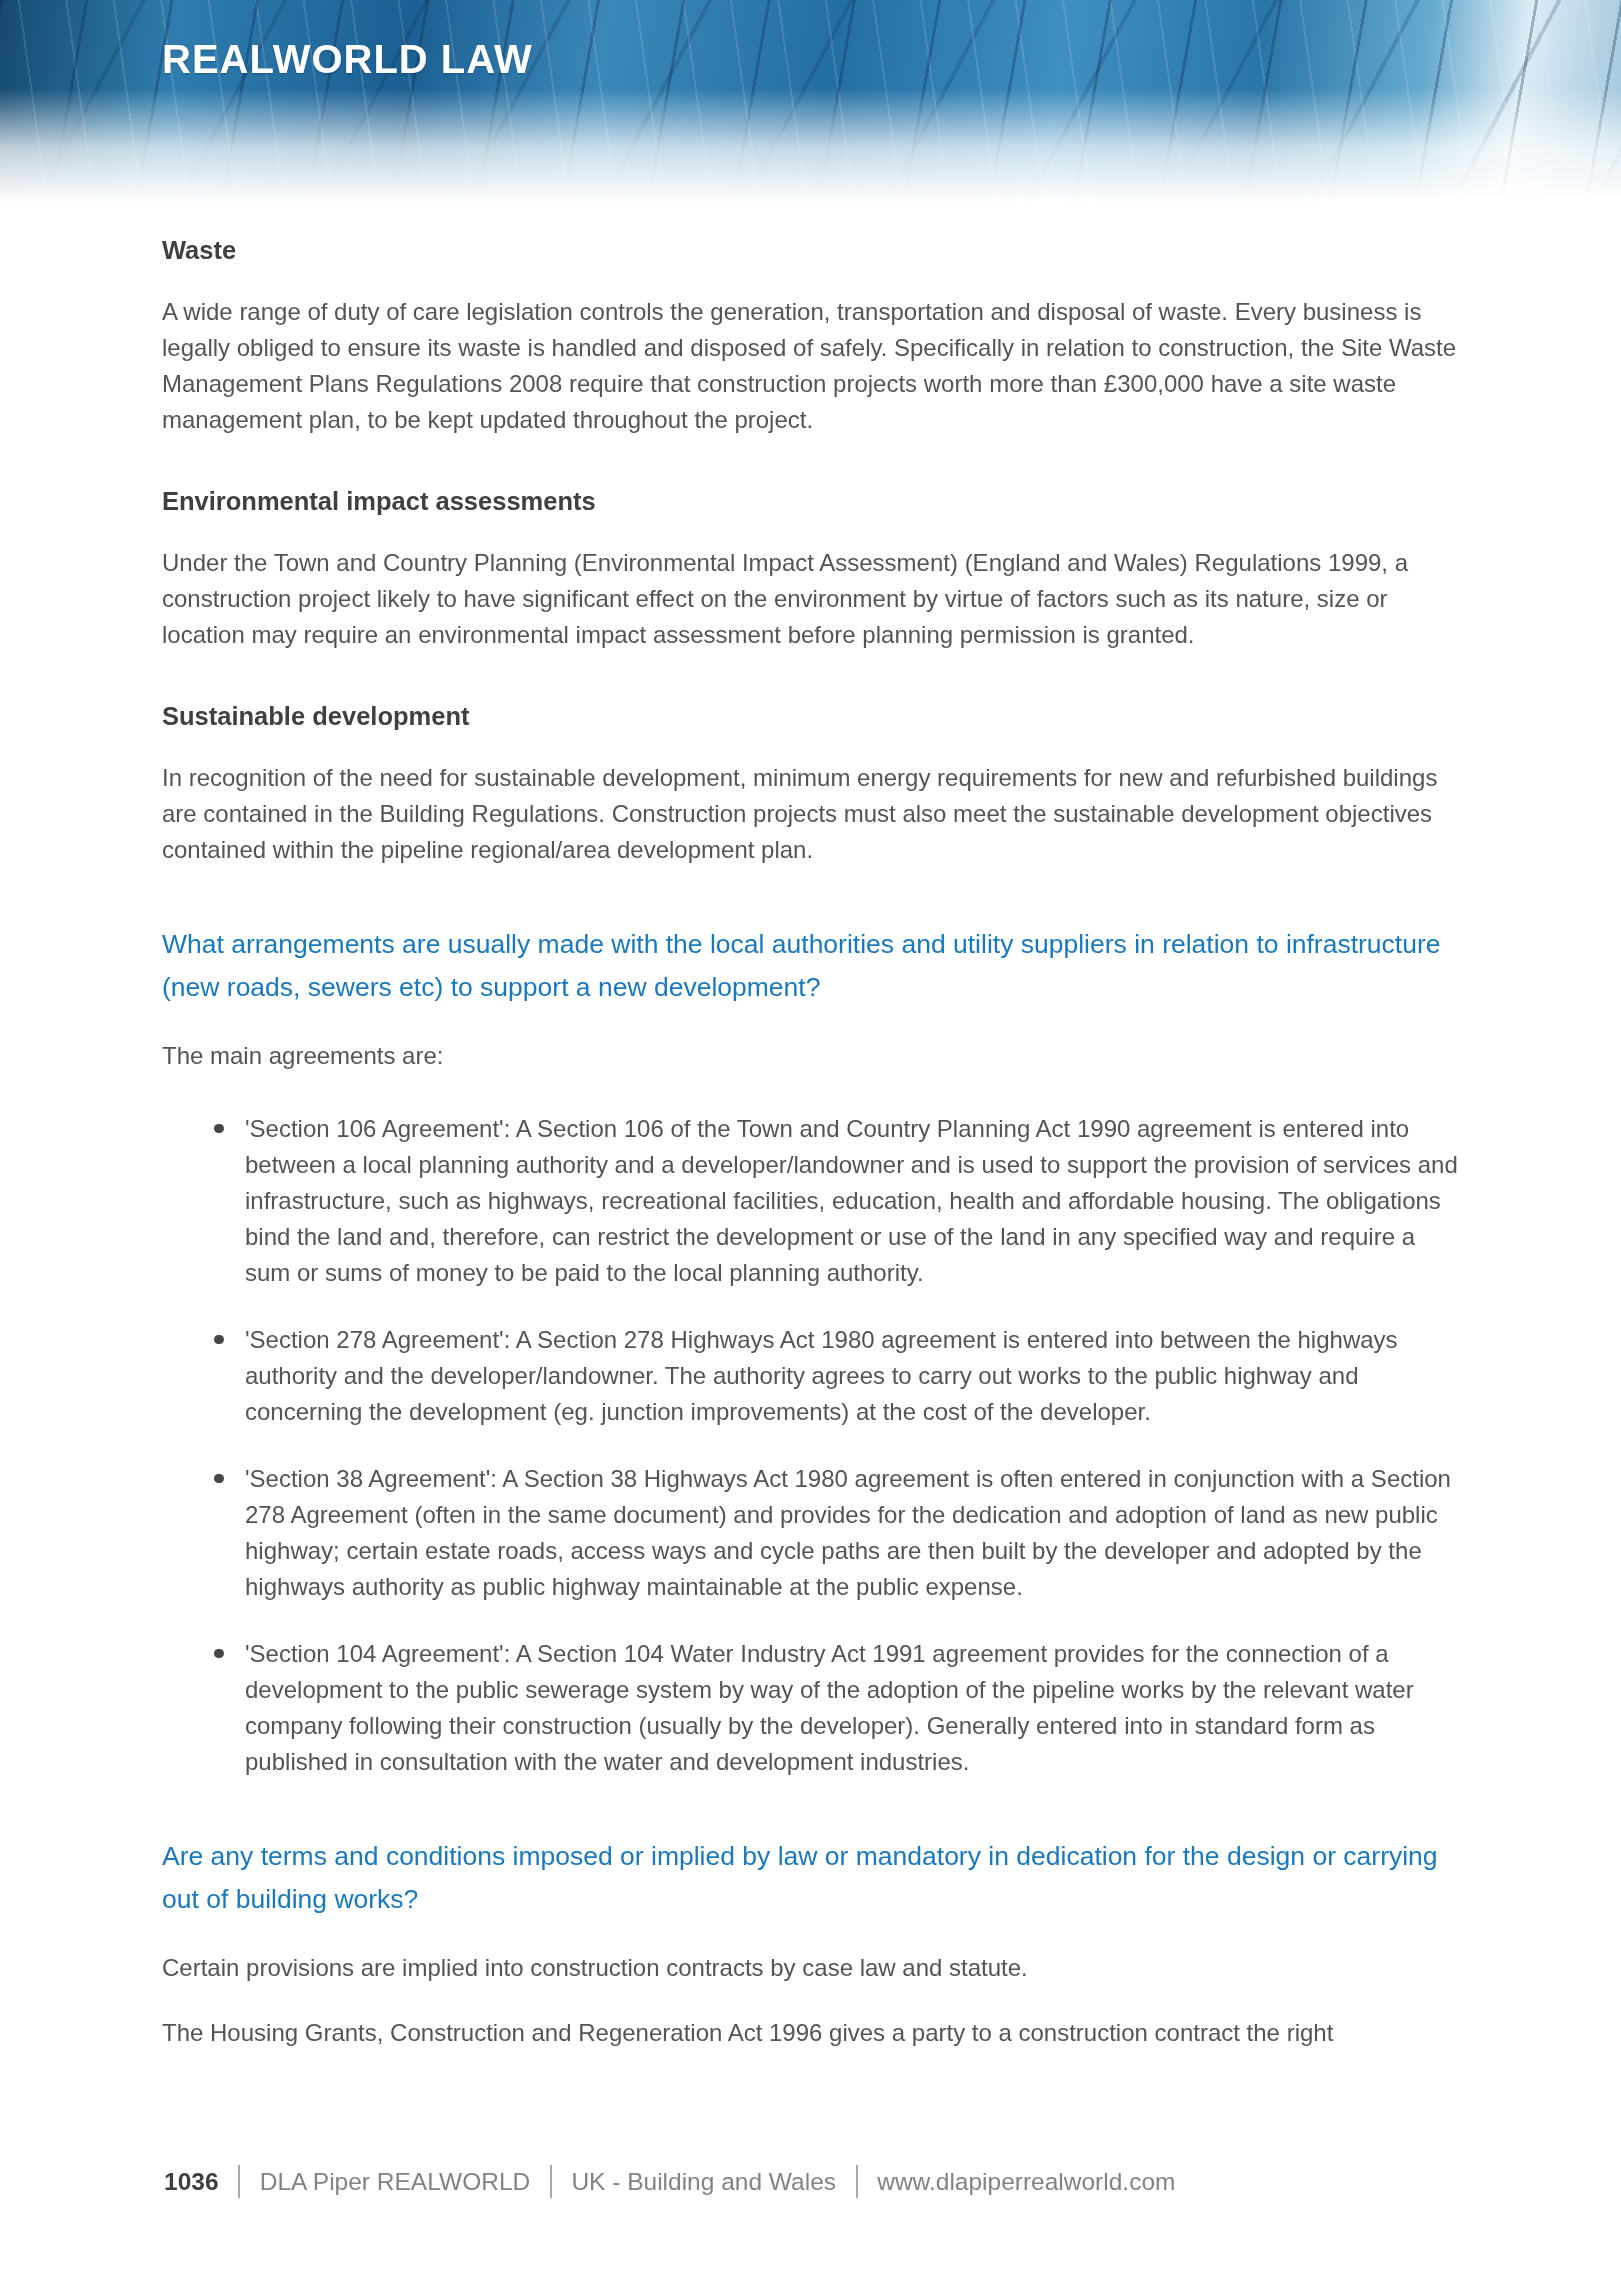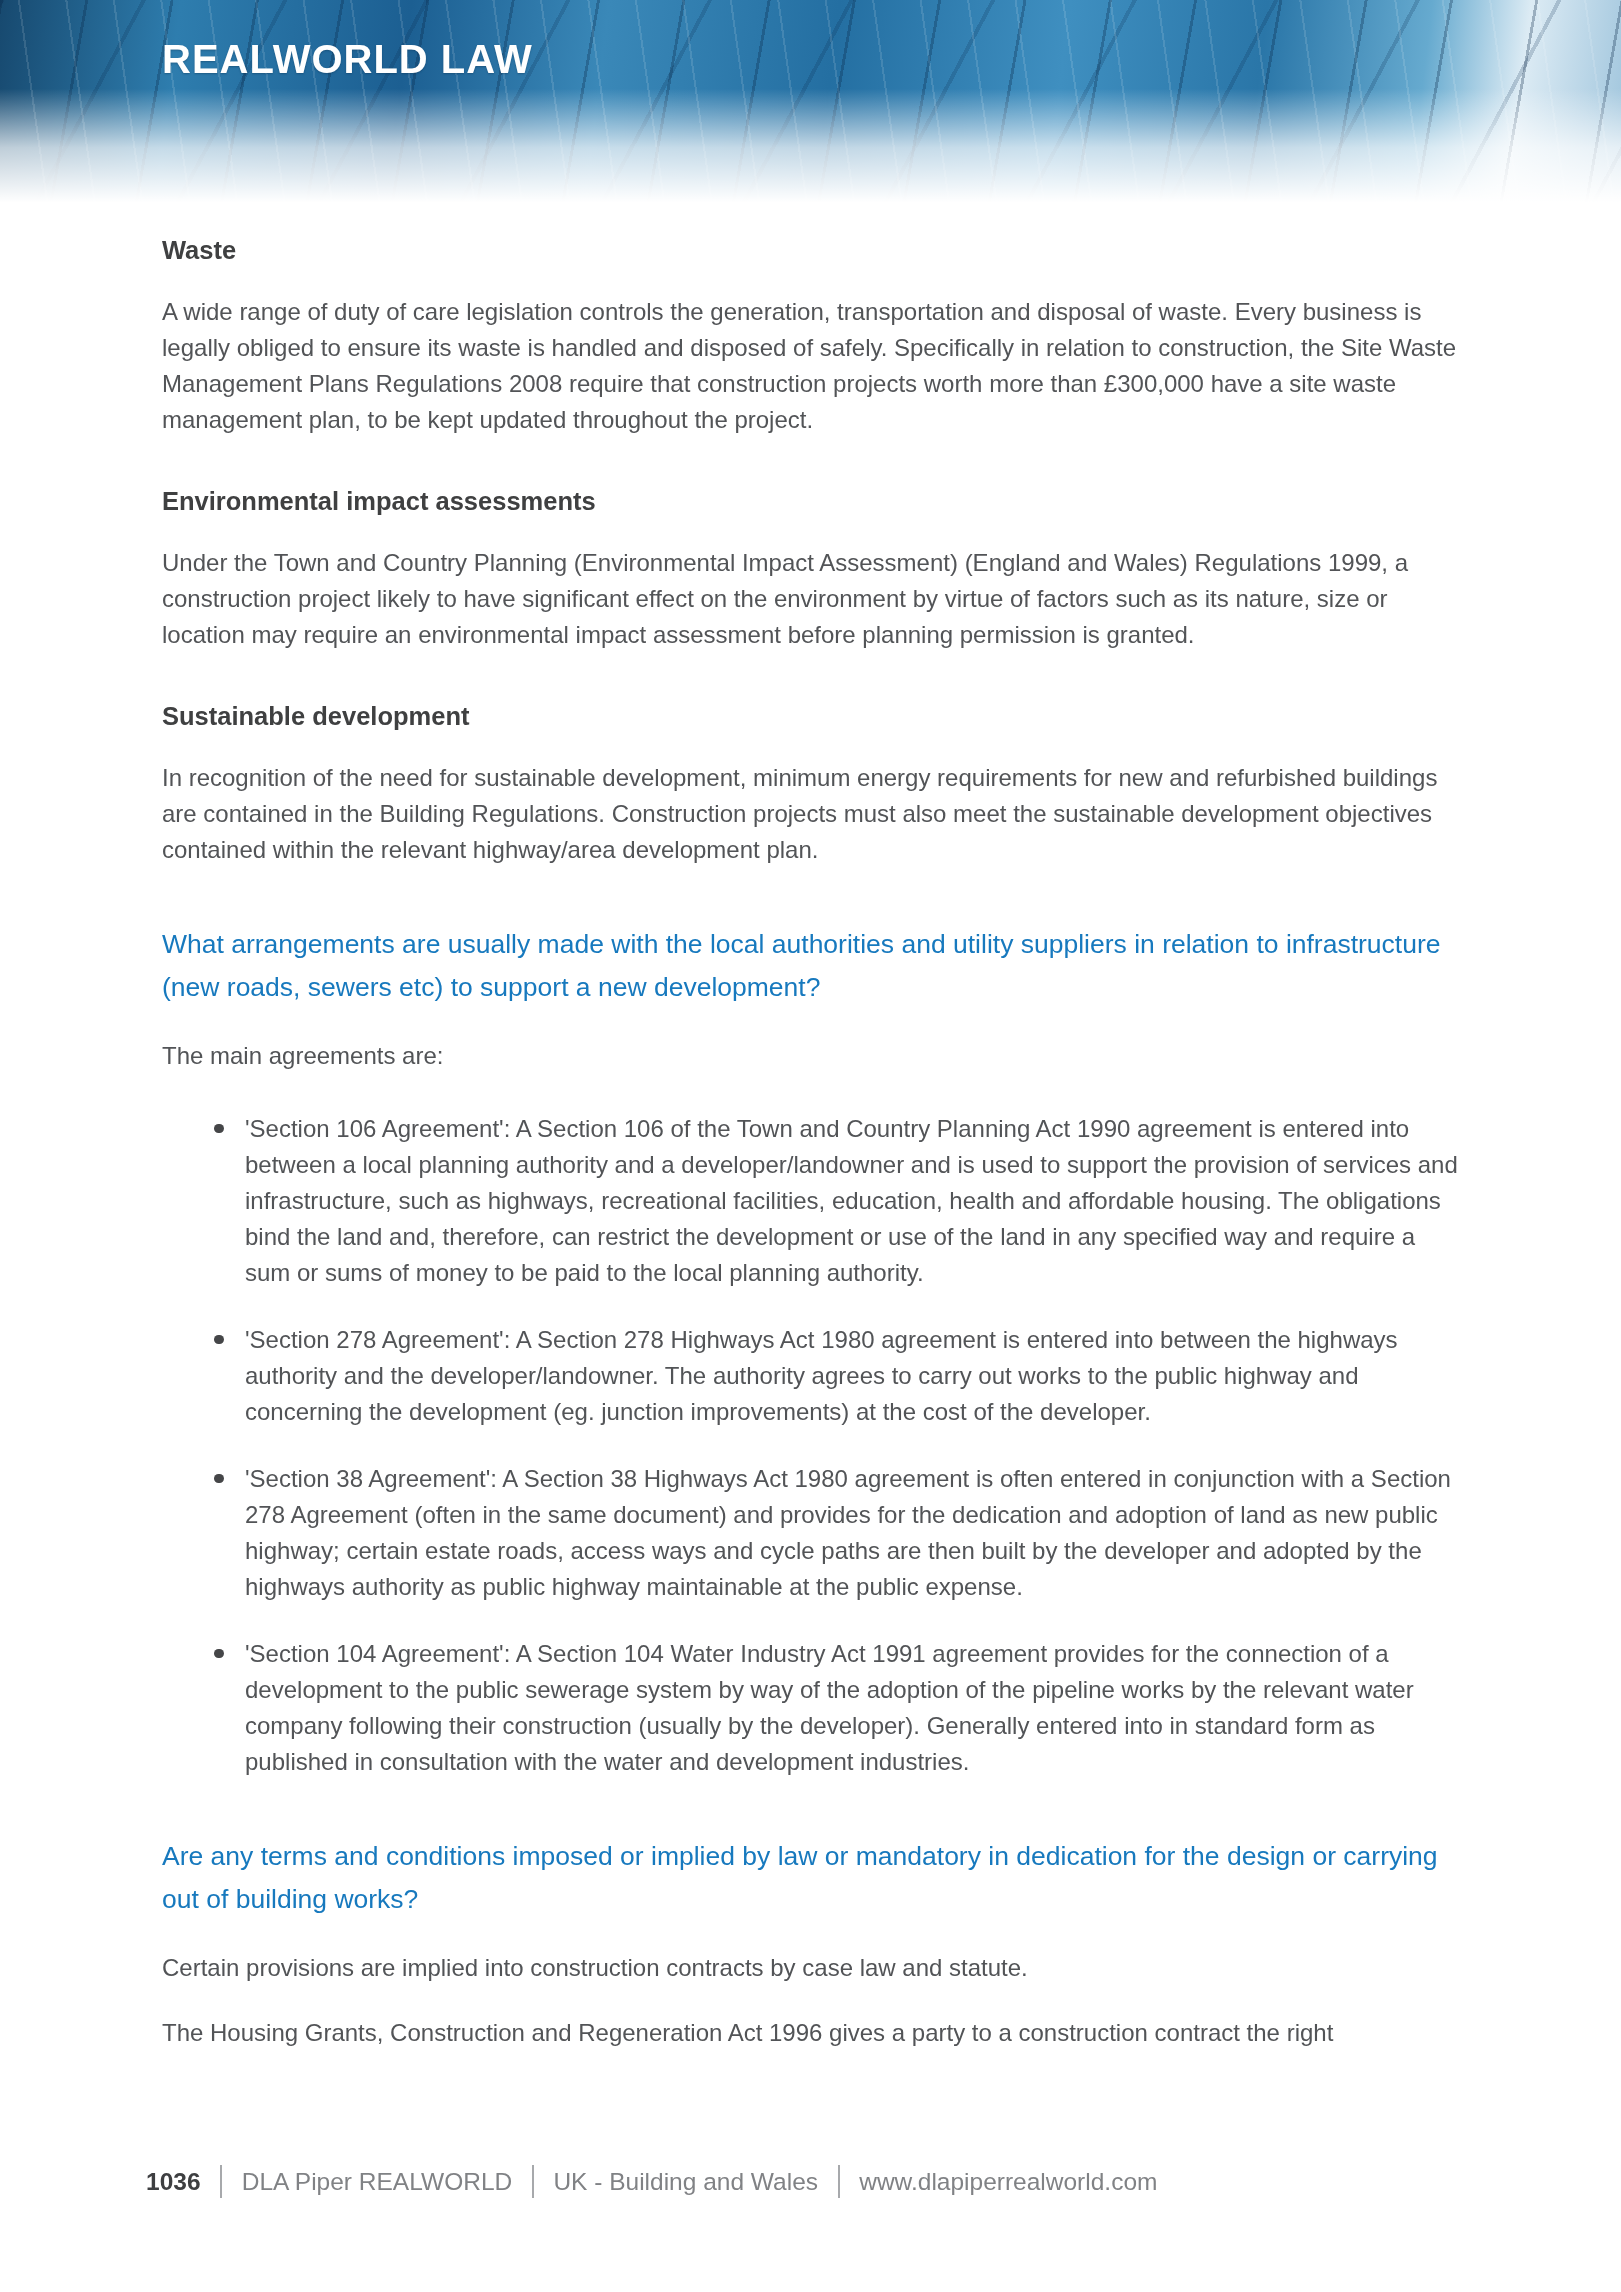--- a/index.html
+++ b/index.html
@@ -80,21 +80,21 @@
     top: 12.7px;
     width: 9.8px;
     height: 9.8px;
     border-radius: 50%;
     background: #454648;
   }
 
   
   .footer {
     position: absolute;
-    left: 146px;
+    left: 164px;
     top: 2162px;
     display: flex;
     align-items: center;
     gap: 19.6px;
     font-size: 24.5px;
     line-height: 39px;
     color: #808285;
     white-space: nowrap;
     text-align: right;
   }
@@ -122,21 +122,21 @@
     <div class="h-section first">Waste</div>
 
     <p class="body-p">A wide range of duty of care legislation controls the generation, transportation and disposal of waste. Every business is legally obliged to ensure its waste is handled and disposed of safely. Specifically in relation to construction, the Site Waste Management Plans Regulations 2008 require that construction projects worth more than £300,000 have a site waste management plan, to be kept updated throughout the project.</p>
 
     <div class="h-section">Environmental impact assessments</div>
 
     <p class="body-p">Under the Town and Country Planning (Environmental Impact Assessment) (England and Wales) Regulations 1999, a construction project likely to have significant effect on the environment by virtue of factors such as its nature, size or location may require an environmental impact assessment before planning permission is granted.</p>
 
     <div class="h-section">Sustainable development</div>
 
-    <p class="body-p">In recognition of the need for sustainable development, minimum energy requirements for new and refurbished buildings are contained in the Building Regulations. Construction projects must also meet the sustainable development objectives contained within the relevant highway/area development plan.</p>
+    <p class="body-p">In recognition of the need for sustainable development, minimum energy requirements for new and refurbished buildings are contained in the Building Regulations. Construction projects must also meet the sustainable development objectives contained within the pipeline regional/area development plan.</p>
 
     <div class="question">What arrangements are usually made with the local authorities and utility suppliers in relation to infrastructure (new roads, sewers etc) to support a new development?</div>
 
     <p class="body-p">The main agreements are:</p>
 
     <ul class="agreements">
       <li>
         <span class="bullet-dot"></span>
         <span>'Section 106 Agreement': A Section 106 of the Town and Country Planning Act 1990 agreement is entered into between a local planning authority and a developer/landowner and is used to support the provision of services and infrastructure, such as highways, recreational facilities, education, health and affordable housing. The obligations bind the land and, therefore, can restrict the development or use of the land in any specified way and require a sum or sums of money to be paid to the local planning authority.</span>
       </li>

